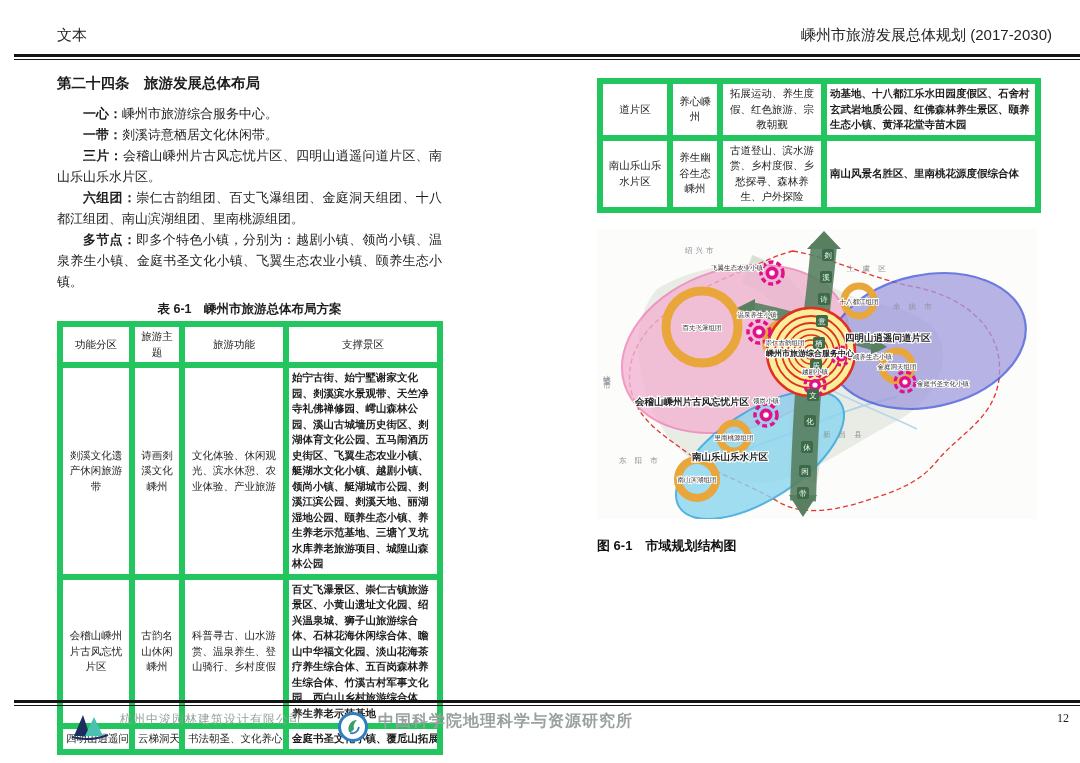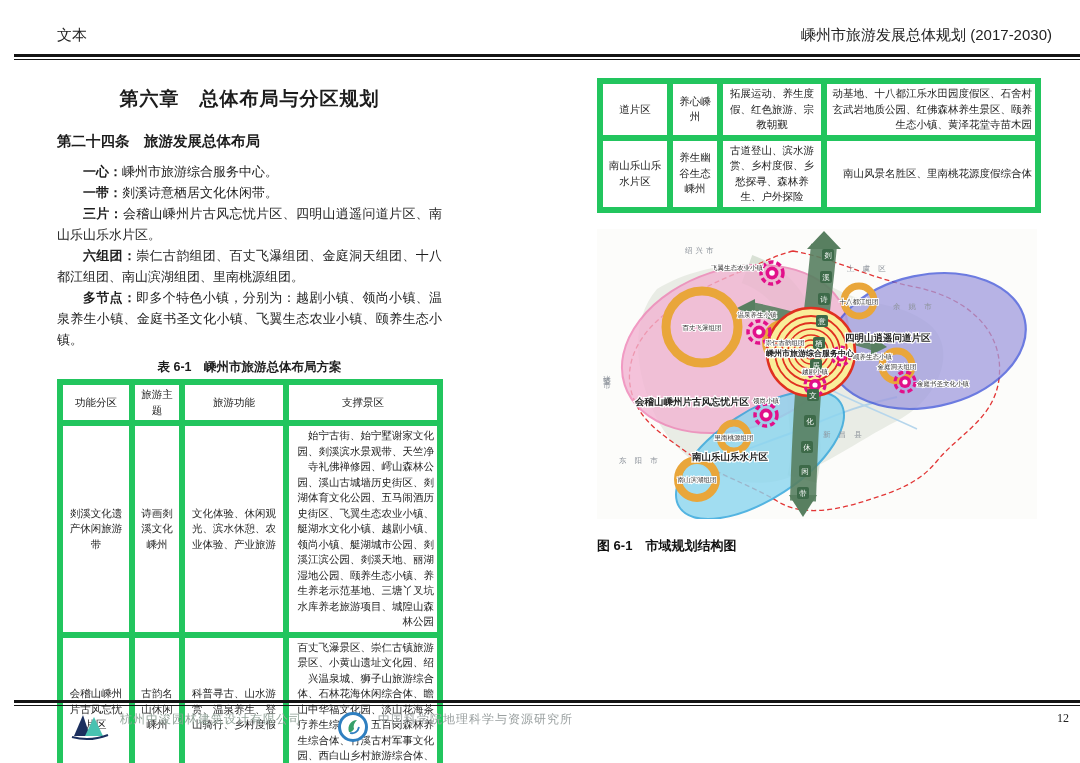--- a/index.html
+++ b/index.html
@@ -15,31 +15,31 @@
   .footer-rule{top:700px;}
   
   .col-left{position:absolute;top:74px;left:57px;width:385px;}
   .chapter-title{text-align:center;font-size:19px;font-weight:bold;margin:12px 0 20px;letter-spacing:1px;}
   .article-heading{font-size:14.5px;font-weight:bold;margin:0 0 10px;}
   .para{font-size:13px;line-height:21px;margin:0;text-indent:2em;text-align:justify;}
   .tbl-caption{text-align:center;font-size:12.5px;font-weight:bold;margin:9px 0 3px;}
   table.doc{border-collapse:collapse;table-layout:fixed;width:380px;font-size:10.5px;line-height:15.5px;}
   table.doc td,table.doc th{border:6px solid #22c55e;padding:2px 3px;text-align:center;vertical-align:middle;
           font-weight:normal;word-break:break-all;}
-  table.doc td.attr{text-align:right;}
+  table.doc td.attr{text-align:left;font-weight:bold;}
   table.doc tr.cut td{white-space:nowrap;overflow:hidden;}
   
   .col-right{position:absolute;top:78px;left:597px;width:440px;}
   table.cont{width:438px;}
   .map-wrap{margin-top:16px;}
   .fig-caption{text-align:left;font-size:13px;font-weight:bold;margin-top:14px;color:#111;}
   
   .footer{position:absolute;top:711px;left:71px;right:40px;display:flex;align-items:flex-start;gap:9px;}
   .company1{font-size:12px;color:#93a49a;letter-spacing:1px;}
-  .company2{font-size:12px;color:#9aa0a0;letter-spacing:1px;}
+  .company2{font-size:16px;color:#9aa0a0;letter-spacing:1px;font-weight:bold;}
   .page-num{margin-left:auto;font-size:12px;color:#222;font-family:"Liberation Serif",serif;}
   .logo2{margin-left:26px;}
   
   .mlab{paint-order:stroke;stroke:#ffffff;stroke-width:2px;fill:#2b2b2b;}
   .zlab{paint-order:stroke;stroke:#ffffff;stroke-width:2.4px;fill:#222;font-weight:bold;}
   .nlab{fill:#8d939b;letter-spacing:3px;}
 </style>
 </head>
 <body>
 
@@ -48,21 +48,20 @@
   <div class="header">
     <span>文本</span>
     <span>嵊州市旅游发展总体规划 (2017-2030)</span>
   </div>
   <div class="rule header-rule">
       <div class="thick"></div>
       <div class="thin"></div>
     </div>
 
   <div class="col-left">
-    <div class="chapter-title">第六章　总体布局与分区规划</div>
     <div class="article-heading">第二十四条　旅游发展总体布局</div>
 
     <p class="para"><b>一心：</b><span>嵊州市旅游综合服务中心。</span></p>
     <p class="para"><b>一带：</b><span>剡溪诗意栖居文化休闲带。</span></p>
     <p class="para"><b>三片：</b><span>会稽山嵊州片古风忘忧片区、四明山逍遥问道片区、南山乐山乐水片区。</span></p>
     <p class="para"><b>六组团：</b><span>崇仁古韵组团、百丈飞瀑组团、金庭洞天组团、十八都江组团、南山滨湖组团、里南桃源组团。</span></p>
     <p class="para"><b>多节点：</b><span>即多个特色小镇，分别为：越剧小镇、领尚小镇、温泉养生小镇、金庭书圣文化小镇、飞翼生态农业小镇、颐养生态小镇。</span></p>
 
     <div class="tbl-caption">表 6-1　嵊州市旅游总体布局方案</div>
     <table class="doc">

